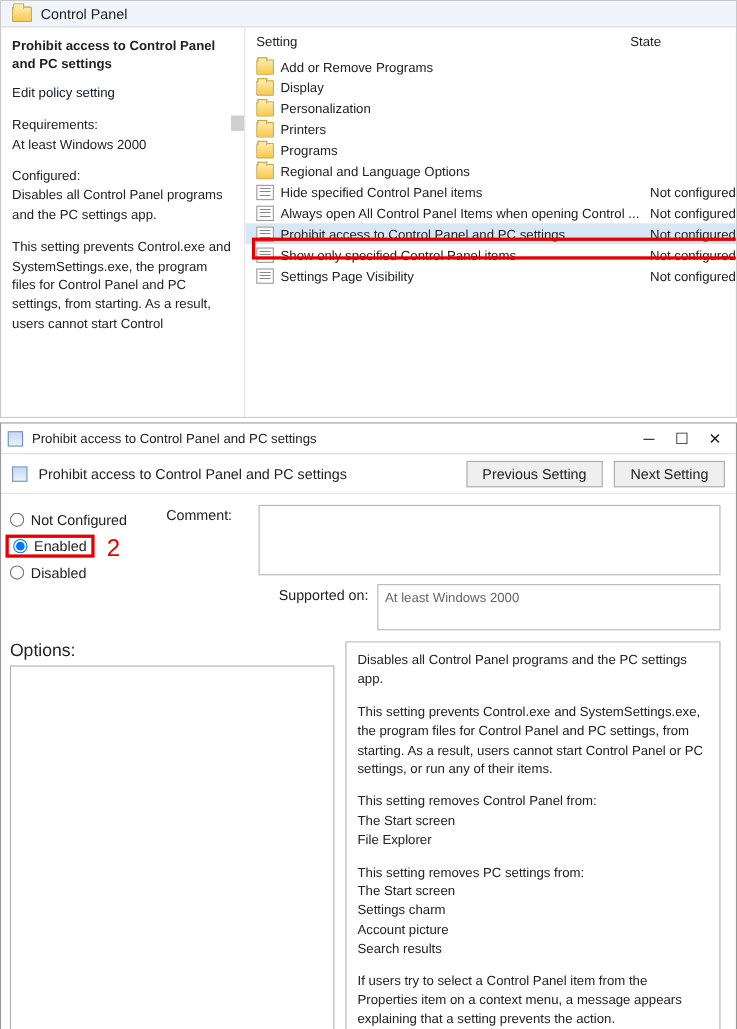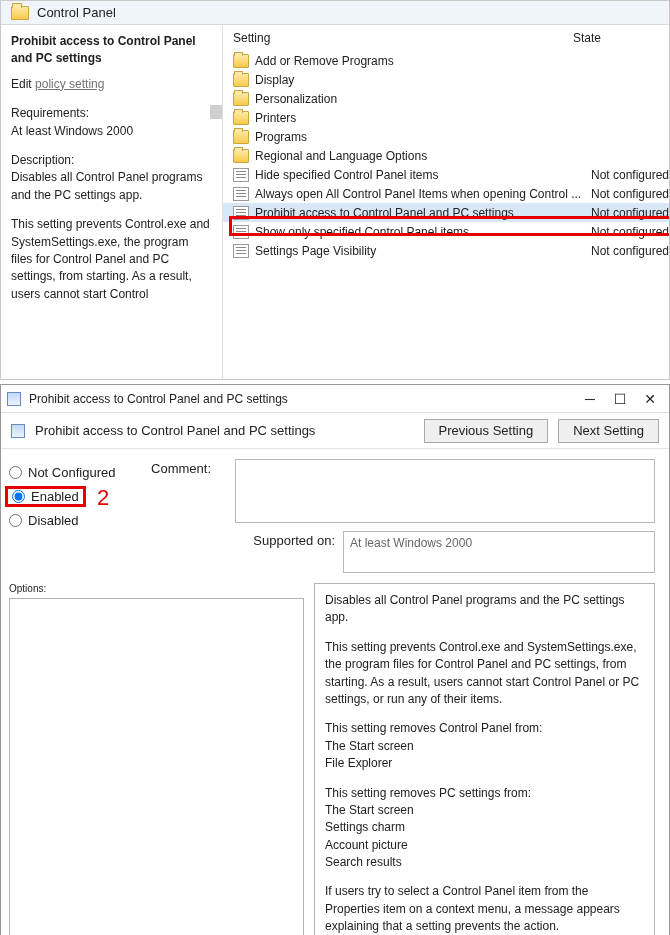--- a/index.html
+++ b/index.html
@@ -5,21 +5,21 @@
 *{box-sizing:border-box;margin:0;padding:0;font-family:"Segoe UI",Tahoma,sans-serif;font-size:12px;color:#222}
 body{background:#fff;width:670px}
 .top-pane{border:1px solid #c9c9c9;height:380px;display:flex;flex-direction:column;overflow:hidden}
 .top-header{background:#f0f4fb;border-bottom:1px solid #d9d9d9;padding:4px 10px;display:flex;align-items:center;gap:8px}
 .folder-ico-big{width:18px;height:14px;background:linear-gradient(#fde9a7,#f7ca4b);border:1px solid #caa540;border-radius:1px 1px 0 0;position:relative}
 .folder-ico-big::before{content:"";position:absolute;top:-4px;left:0;width:8px;height:4px;background:#fde9a7;border:1px solid #caa540;border-bottom:none;border-radius:1px 1px 0 0}
 .top-header-title{font-size:13px}
 .top-body{flex:1;display:flex;overflow:hidden}
 .detail-col{width:222px;border-right:1px solid #e1e1e1;padding:8px 10px;overflow:hidden;line-height:1.45;position:relative}
 .detail-title{font-weight:600;margin-bottom:8px}
-.edit-link{color:#737373;text-decoration:underline;cursor:pointer}
+.edit-link{color:#0f172a;cursor:pointer}
 .detail-block{margin-top:12px}
 .scroll-hint{position:absolute;right:0;top:80px;width:12px;height:14px;background:#cfcfcf}
 .list-col{flex:1;position:relative;overflow:hidden}
 .col-headers{display:flex;padding:6px 10px 6px 10px}
 .col-headers .h1{flex:0 0 340px}
 .col-headers .h2{text-align:left;flex:1;padding-right:20px}
 .rows{padding:0}
 .row{display:flex;align-items:center;height:19px;padding-left:10px;white-space:nowrap}
 .row .ico{width:16px;height:14px;margin-right:6px;flex-shrink:0}
 .folder-ico{background:linear-gradient(#fde9a7,#f7ca4b);border:1px solid #caa540;border-radius:1px;position:relative}
@@ -47,21 +47,21 @@
 .radio-row label{font-size:13px}
 .radio-enabled-box{border:3px solid #e60000;padding:0 4px;margin-left:-4px}
 .cfg-grid{display:flex;gap:24px}
 .cfg-left{width:120px;text-align:right;padding-top:2px;font-size:13px}
 .comment-box{flex:1;height:64px;border:1px solid #b7b7b7;resize:none;background:#fff;overflow-y:scroll}
 .supported{display:flex;gap:8px;margin-top:8px}
 .supported .sb{flex:1;height:42px;border:1px solid #b7b7b7;padding:4px 6px;color:#666;overflow-y:scroll}
 .lower{flex:1;display:flex;gap:10px;padding:0 14px 8px 8px;margin-top:6px;overflow:hidden}
 .opts-col{width:295px;display:flex;flex-direction:column}
 .help-col{flex:1;display:flex;flex-direction:column}
-.section-label{font-size:10px;margin-bottom:4px}
+.section-label{font-size:16px;margin-bottom:4px}
 .sunken{flex:1;border:1px solid #b1b1b1;background:#fff;padding:8px 10px;overflow-y:scroll;line-height:1.45}
 .sunken p{margin-bottom:12px}
 .btnbar{height:42px;border-top:1px solid #ddd;display:flex;justify-content:flex-end;align-items:center;gap:10px;padding:0 10px;position:relative}
 .dlg-btn{width:78px;height:24px;border:4px solid #6d28d9;background:#e9e9e9;cursor:pointer}
 .dlg-btn.ok{border:1px solid #0078d7;box-shadow:inset 0 0 0 1px #0078d7}
 .red-outline{border:3px solid #e60000}
 .watermark{position:absolute;right:2px;bottom:2px;font-size:10px;color:#bdbdbd;letter-spacing:.2px}
 </style>
 </head>
 <body>
@@ -76,21 +76,21 @@
       <div class="detail-title">Prohibit access to Control Panel and PC settings</div>
       <div>
         <span>Edit</span>
         <span class="edit-link">policy setting</span>
       </div>
       <div class="detail-block">
         <div>Requirements:</div>
         <div>At least Windows 2000</div>
       </div>
       <div class="detail-block">
-        <div>Description:</div>
+        <div>Configured:</div>
         <div>Disables all Control Panel programs and the PC settings app.</div>
       </div>
       <div class="detail-block">This setting prevents Control.exe and SystemSettings.exe, the program files for Control Panel and PC settings, from starting. As a result, users cannot start Control</div>
       <div class="scroll-hint"></div>
     </div>
 
     <div class="list-col">
       <div class="col-headers">
         <div class="h1">Setting</div>
         <div class="h2">State</div>

